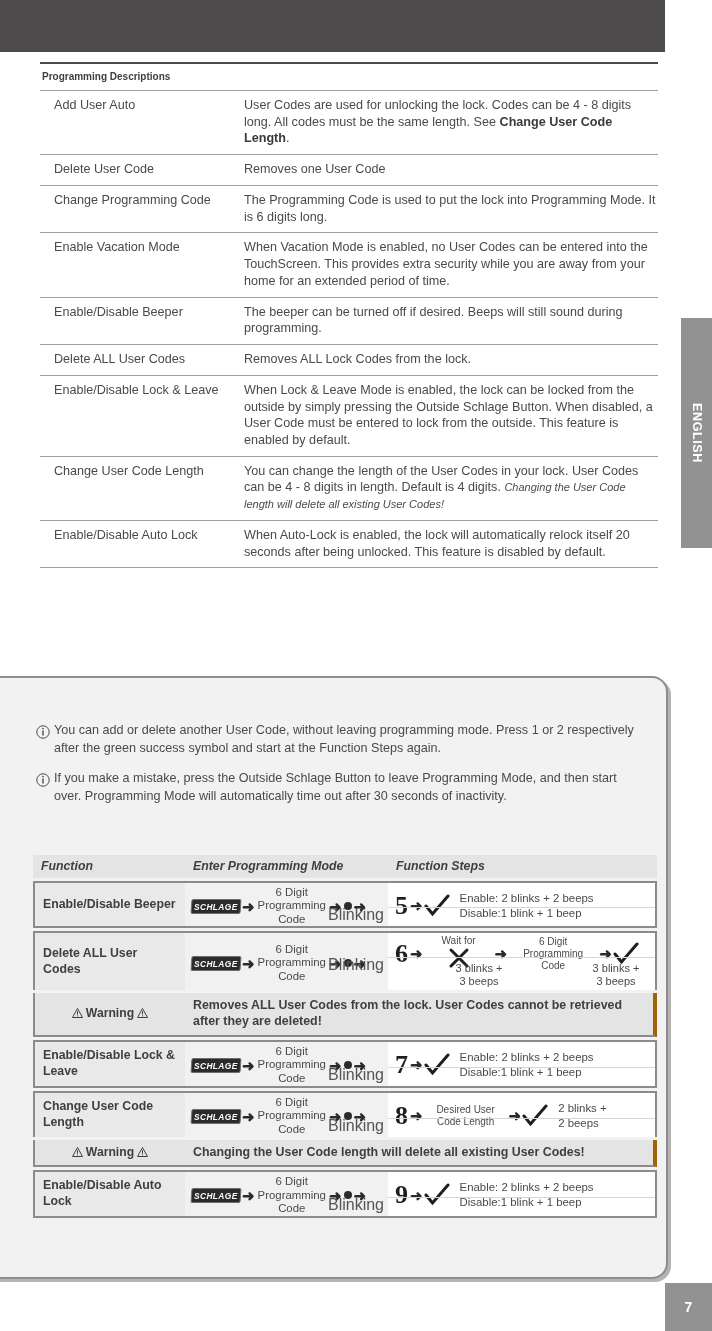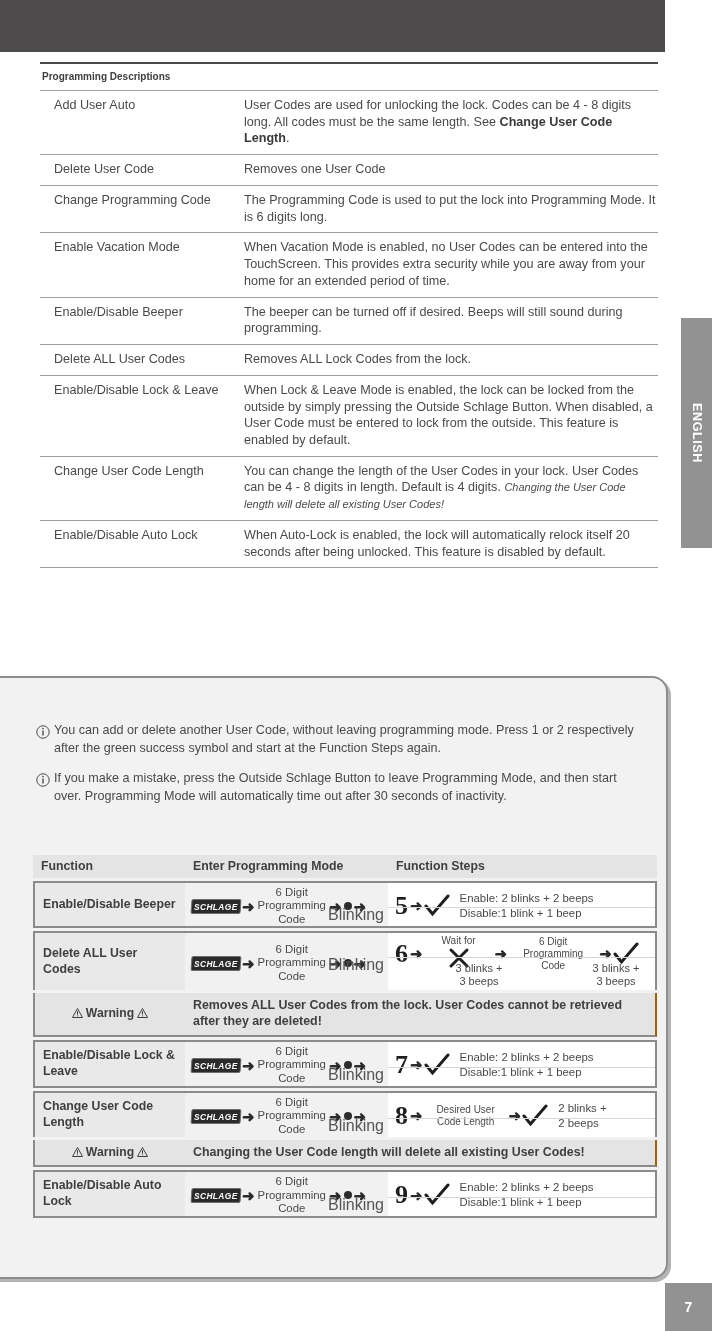--- a/index.html
+++ b/index.html
@@ -157,20 +157,21 @@
     border-spacing: 0 3px;
     table-layout: fixed;
   }
   .hdr-row td {
     background: #e4e4e4;
     font-size: 12.3px;
     font-weight: bold;
     color: #3f3f3f;
     padding: 4px 8px 5px 8px;
     vertical-align: middle;
+    font-style: italic;
   }
   .col-fn   { width: 152px; }
   .col-mode { width: 203px; }
   .col-steps{ }
 
   .fn-cell {
     background: #e9e9e9;
     font-size: 12.3px;
     font-weight: bold;
     color: #3f3f3f;
@@ -328,21 +329,21 @@
     border-bottom: 2px solid #8c8a8a;
   }
   .warn-txt {
     background: #e4e4e4;
     font-size: 12.4px;
     font-weight: bold;
     color: #3f3f3f;
     padding: 4px 8px 5px 8px;
     vertical-align: middle;
     line-height: 1.32;
-    border-right: 2px solid #a16207;
+    border-right: 4px solid #a16207;
     border-bottom: 2px solid #8c8a8a;
   }
   .bang {
     display: inline-block;
     width: 11px; height: 10px;
     vertical-align: -1px;
     margin: 0 3px;
   }
   .nowrap { white-space: nowrap; }
 </style>

